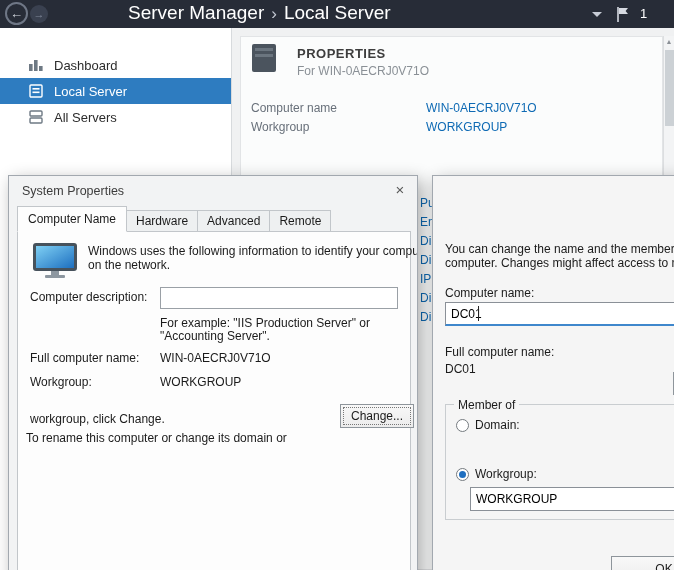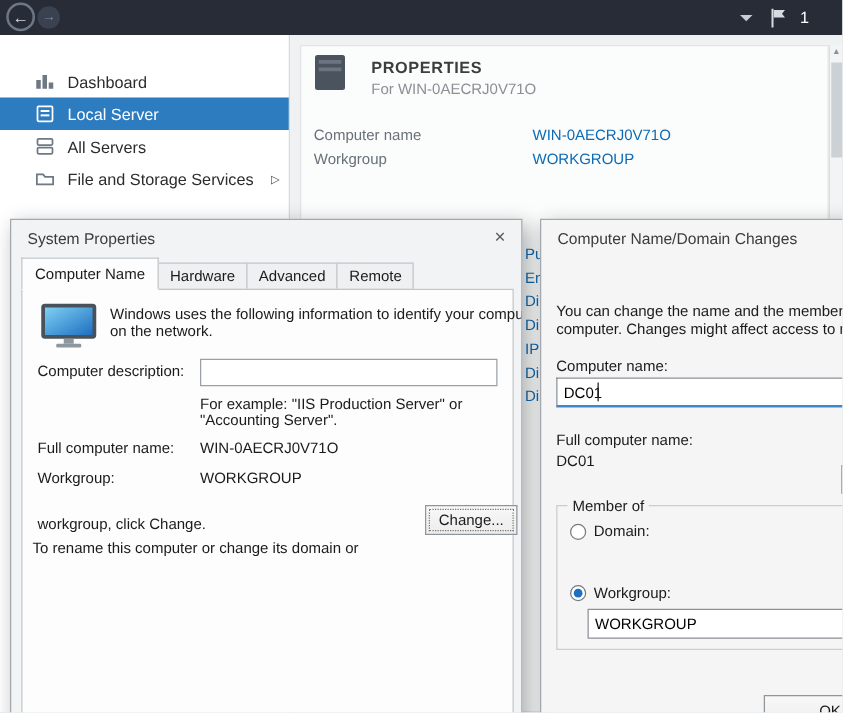--- a/index.html
+++ b/index.html
@@ -94,20 +94,23 @@
 
 <div class="screen">
 
   <header class="topbar">
     <div class="navcircle back">
       <span>←</span>
     </div>
     <div class="navcircle fwd">
       <span>→</span>
     </div>
+    <div class="tb-title">
+      <span>Server Manager</span><span class="tb-sep">›</span><span>Local Server</span>
+    </div>
     <div class="caret-down"></div>
     <div class="tb-flag">
       <svg width="14" height="17" viewBox="0 0 14 17">
         <path d="M2 1 v15" stroke="#d6dae1" stroke-width="1.6" fill="none"></path>
         <path d="M3 2 h9 l-2.4 3 2.4 3 H3 z" fill="#d6dae1"></path>
       </svg>
     </div>
     <div class="tb-count">1</div>
   </header>
 
@@ -128,27 +131,20 @@
           <rect x="4.5" y="8.5" width="7" height="1.6" fill="#ffffff"></rect>
         </svg>
         <span>Local Server</span>
       </div>
       <div class="nav-item">
         <svg class="ic" viewBox="0 0 16 16">
           <rect x="2" y="2" width="12" height="5" rx="1" fill="none" stroke="#6e7984" stroke-width="1.4"></rect>
           <rect x="2" y="9" width="12" height="5" rx="1" fill="none" stroke="#6e7984" stroke-width="1.4"></rect>
         </svg>
         <span>All Servers</span>
-      </div>
-      <div class="nav-item">
-        <svg class="ic" viewBox="0 0 16 16">
-          <path d="M1.5 4.5 h5 l1.5 2 h6.5 v6 h-13 z" fill="none" stroke="#6e7984" stroke-width="1.4"></path>
-        </svg>
-        <span>File and Storage Services</span>
-        <span class="expand">▷</span>
       </div>
     </div>
   </aside>
 
   <main class="tile">
     <div class="tile-icon">
       <svg width="26" height="30" viewBox="0 0 26 30">
         <rect x="1" y="1" width="24" height="28" rx="2" fill="#4b545e"></rect>
         <rect x="4" y="5" width="18" height="3" fill="#6b757f"></rect>
         <rect x="4" y="11" width="18" height="3" fill="#6b757f"></rect>
@@ -220,21 +216,20 @@
       <div class="lbl sp-wg-value">WORKGROUP</div>
 
       <div class="lbl sp-rn1">To rename this computer or change its domain or</div>
       <div class="lbl sp-rn2">workgroup, click Change.</div>
 
       <div class="btn sp-change">Change...</div>
     </div>
   </section>
 
   <section class="dialog cndlg">
-    <div class="dlg-title">Computer Name/Domain Changes</div>
 
     <div class="lbl cn-intro1">You can change the name and the membership o</div>
     <div class="lbl cn-intro2">computer. Changes might affect access to netwo</div>
 
     <div class="lbl cn-name-label">Computer name:</div>
     <div class="cn-input-wrap">
       <input class="tbox cn-input" value="DC01" style="">
       <div class="cn-caret"></div>
     </div>
 

